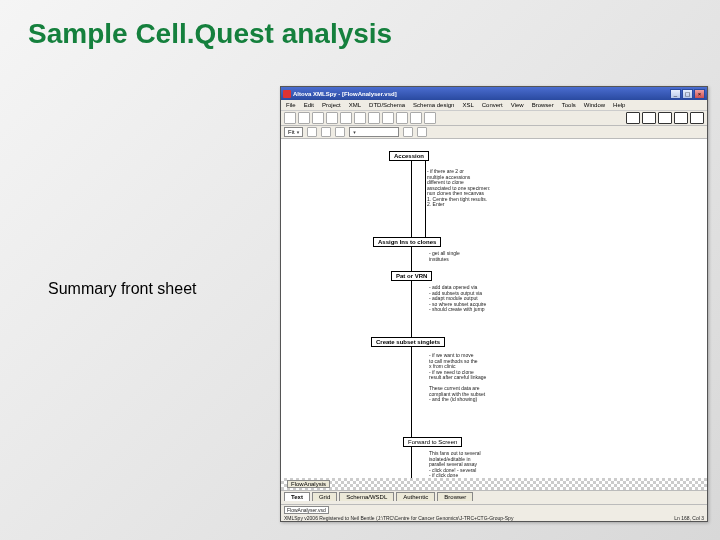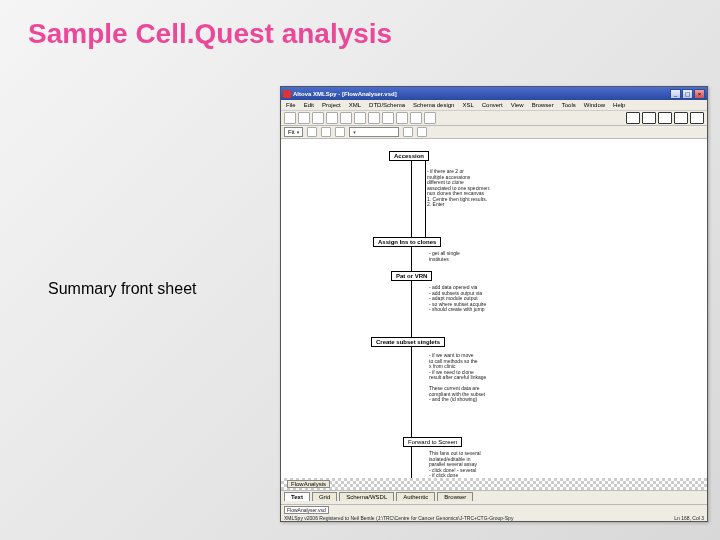--- a/index.html
+++ b/index.html
@@ -7,21 +7,21 @@
     width: 720px;
     height: 540px;
     background: linear-gradient(135deg, #f5f5f5 0%, #d8d8d8 100%);
     font-family: Arial, sans-serif;
     overflow: hidden;
     position: relative;
   }
   .page-title {
     font-size: 28px;
     font-weight: bold;
-    color: #ec4899;
+    color: #15803d;
     padding: 18px 0 0 28px;
   }
   .caption {
     position: absolute;
     left: 48px;
     top: 280px;
     font-size: 16px;
     color: #000;
   }
   .app-window {

